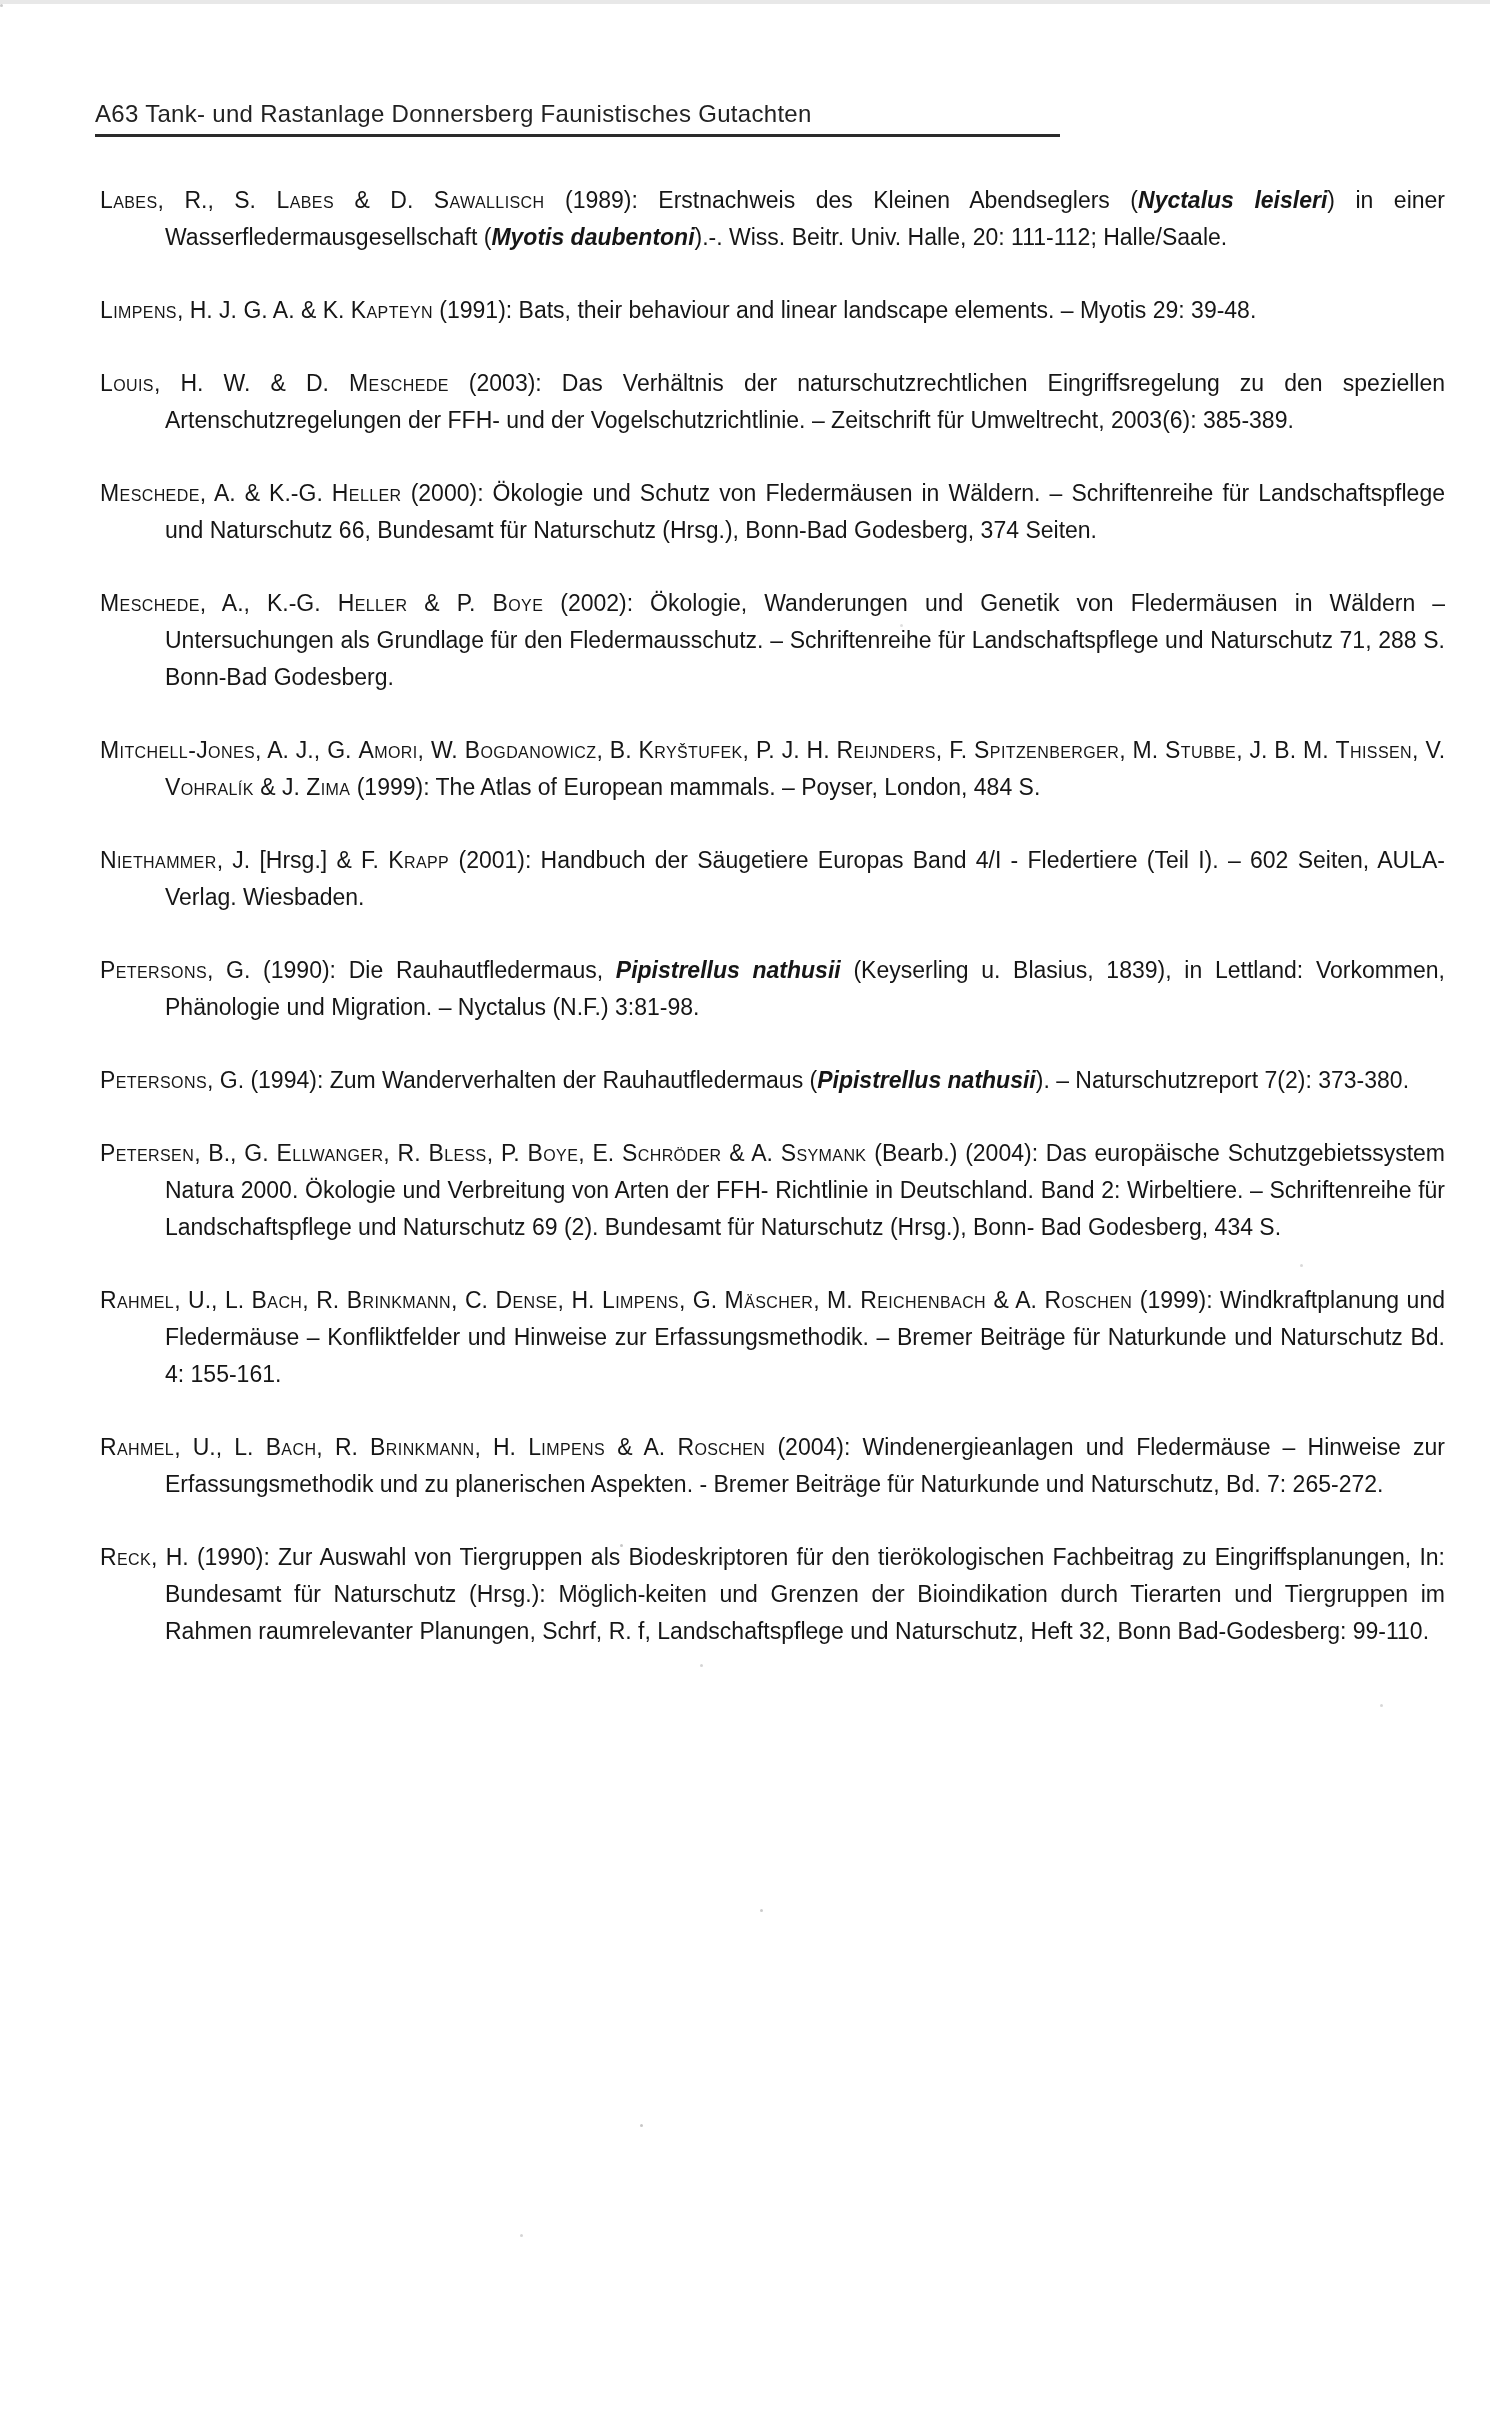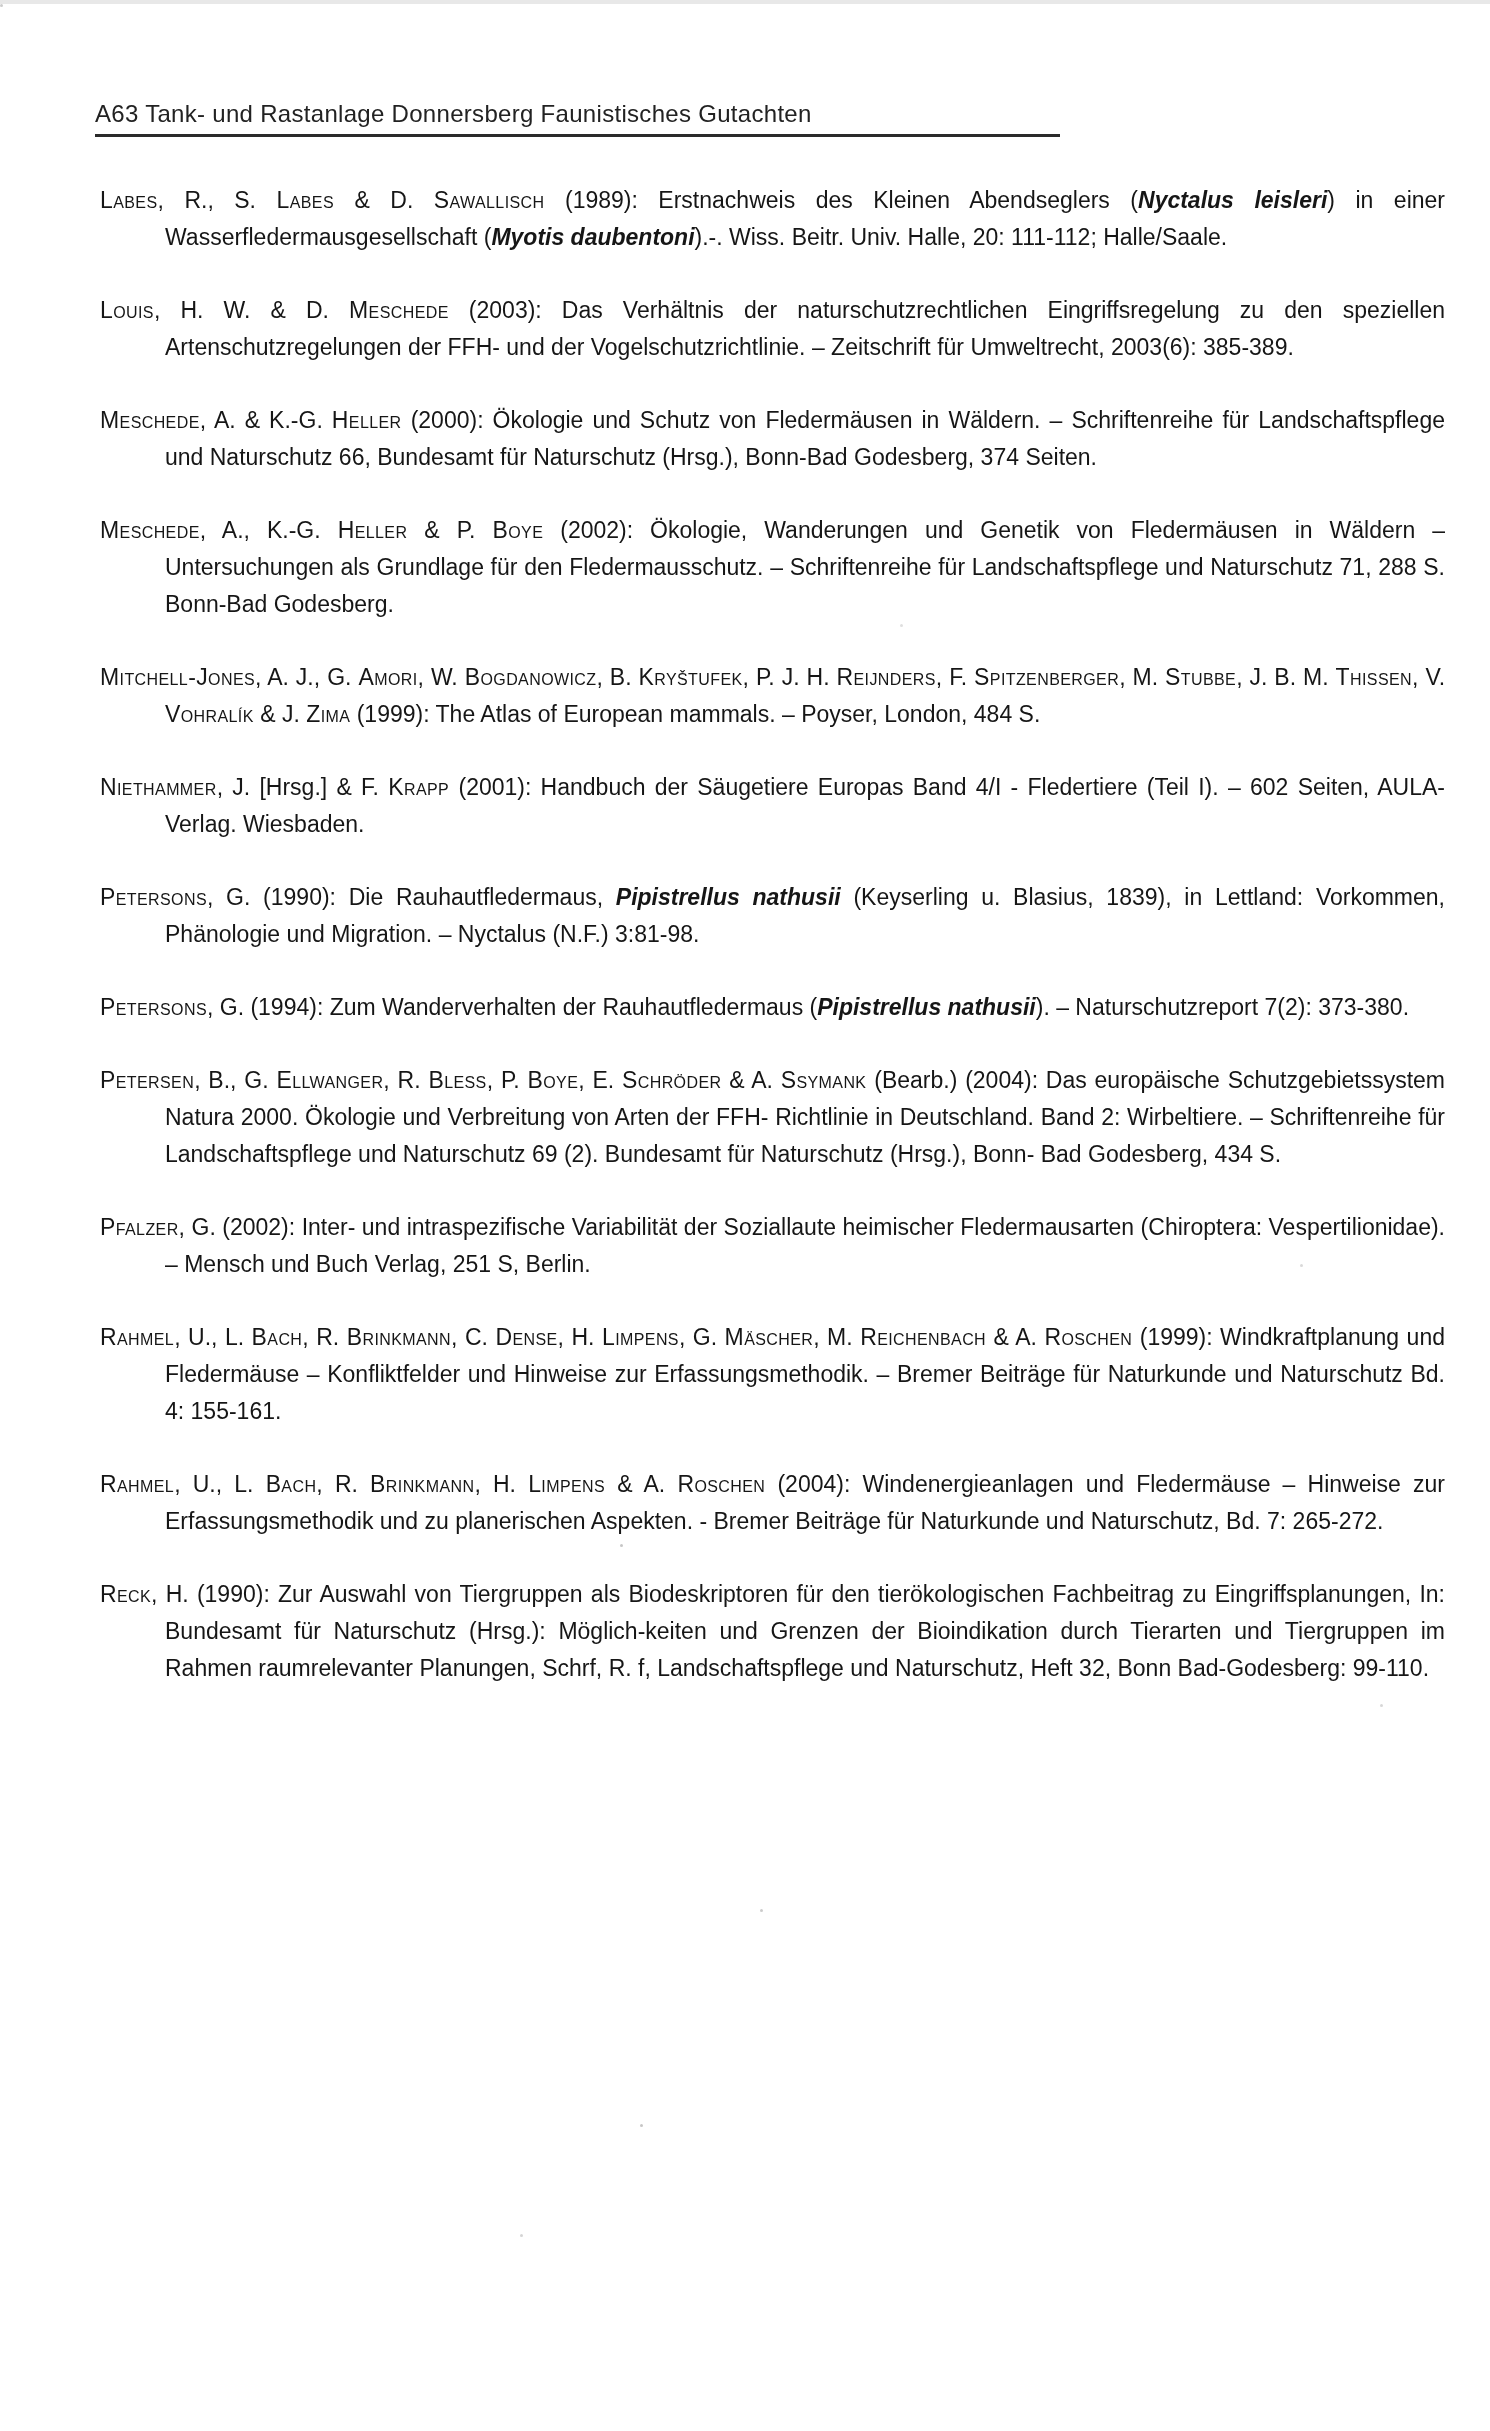--- a/index.html
+++ b/index.html
@@ -82,27 +82,27 @@
 
 <div class="page">
   <div class="speck"></div>
 
   <div class="header">
     <span>A63 Tank- und Rastanlage Donnersberg Faunistisches Gutachten</span>
   </div>
 
   <div class="refs">
       <p class="ref"><span class="sc">Labes</span><span class="">, R., S. </span><span class="sc">Labes</span><span class=""> &amp; D. </span><span class="sc">Sawallisch</span><span class=""> (1989): Erstnachweis des Kleinen Abendseglers (</span><span class="it">Nyctalus leisleri</span><span class="">) in einer Wasserfledermausgesellschaft (</span><span class="it">Myotis daubentoni</span><span class="">).-. Wiss. Beitr. Univ. Halle, 20: 111-112; Halle/Saale.</span></p>
+      <p class="ref"><span class="sc">Limpens</span><span class="">, H. J. G. A. &amp; K. </span><span class="sc">Kapteyn</span><span class=""> (1991): Bats, their behaviour and linear landscape elements. – Myotis 29: 39-48.</span></p>
       <p class="ref"><span class="sc">Louis</span><span class="">, H. W. &amp; D. </span><span class="sc">Meschede</span><span class=""> (2003): Das Verhältnis der naturschutzrechtlichen Eingriffsregelung zu den speziellen Artenschutzregelungen der FFH- und der Vogelschutzrichtlinie. – Zeitschrift für Umweltrecht, 2003(6): 385-389.</span></p>
       <p class="ref"><span class="sc">Meschede</span><span class="">, A. &amp; K.-G. </span><span class="sc">Heller</span><span class=""> (2000): Ökologie und Schutz von Fledermäusen in Wäldern. – Schriftenreihe für Landschaftspflege und Naturschutz 66, Bundesamt für Naturschutz (Hrsg.), Bonn-Bad Godesberg, 374 Seiten.</span></p>
       <p class="ref"><span class="sc">Meschede</span><span class="">, A., K.-G. </span><span class="sc">Heller</span><span class=""> &amp; P. </span><span class="sc">Boye</span><span class=""> (2002): Ökologie, Wanderungen und Genetik von Fledermäusen in Wäldern – Untersuchungen als Grundlage für den Fledermausschutz. – Schriftenreihe für Landschaftspflege und Naturschutz 71, 288 S. Bonn-Bad Godesberg.</span></p>
       <p class="ref"><span class="sc">Mitchell-Jones</span><span class="">, A. J., G. </span><span class="sc">Amori</span><span class="">, W. </span><span class="sc">Bogdanowicz</span><span class="">, B. </span><span class="sc">Kryštufek</span><span class="">, P. J. H. </span><span class="sc">Reijnders</span><span class="">, F. </span><span class="sc">Spitzenberger</span><span class="">, M. </span><span class="sc">Stubbe</span><span class="">, J. B. M. </span><span class="sc">Thissen</span><span class="">, V. </span><span class="sc">Vohralík</span><span class=""> &amp; J. </span><span class="sc">Zima</span><span class=""> (1999): The Atlas of European mammals. – Poyser, London, 484 S.</span></p>
       <p class="ref"><span class="sc">Niethammer</span><span class="">, J. [Hrsg.] &amp; F. </span><span class="sc">Krapp</span><span class=""> (2001): Handbuch der Säugetiere Europas Band 4/I - Fledertiere (Teil I). – 602 Seiten, AULA-Verlag. Wiesbaden.</span></p>
       <p class="ref"><span class="sc">Petersons</span><span class="">, G. (1990): Die Rauhautfledermaus, </span><span class="it">Pipistrellus nathusii</span><span class=""> (Keyserling u. Blasius, 1839), in Lettland: Vorkommen, Phänologie und Migration. – Nyctalus (N.F.) 3:81-98.</span></p>
       <p class="ref"><span class="sc">Petersons</span><span class="">, G. (1994): Zum Wanderverhalten der Rauhautfledermaus (</span><span class="it">Pipistrellus nathusii</span><span class="">). – Naturschutzreport 7(2): 373-380.</span></p>
       <p class="ref"><span class="sc">Petersen</span><span class="">, B., G. </span><span class="sc">Ellwanger</span><span class="">, R. </span><span class="sc">Bless</span><span class="">, P. </span><span class="sc">Boye</span><span class="">, E. </span><span class="sc">Schröder</span><span class=""> &amp; A. </span><span class="sc">Ssymank</span><span class=""> (Bearb.) (2004): Das europäische Schutzgebietssystem Natura 2000. Ökologie und Verbreitung von Arten der FFH- Richtlinie in Deutschland. Band 2: Wirbeltiere. – Schriftenreihe für Landschaftspflege und Naturschutz 69 (2). Bundesamt für Naturschutz (Hrsg.), Bonn- Bad Godesberg, 434 S.</span></p>
-      <p class="ref"><span class="sc">Pfalzer</span><span class="">, G. (2002): Inter- und intraspezifische Variabilität der Soziallaute heimischer Fledermausarten (Chiroptera: Vespertilionidae). – Mensch und Buch Verlag, 251 S, Berlin.</span></p>
       <p class="ref"><span class="sc">Rahmel</span><span class="">, U., L. </span><span class="sc">Bach</span><span class="">, R. </span><span class="sc">Brinkmann</span><span class="">, C. </span><span class="sc">Dense</span><span class="">, H. </span><span class="sc">Limpens</span><span class="">, G. </span><span class="sc">Mäscher</span><span class="">, M. </span><span class="sc">Reichenbach</span><span class=""> &amp; A. </span><span class="sc">Roschen</span><span class=""> (1999): Windkraftplanung und Fledermäuse – Konfliktfelder und Hinweise zur Erfassungsmethodik. – Bremer Beiträge für Naturkunde und Naturschutz Bd. 4: 155-161.</span></p>
       <p class="ref"><span class="sc">Rahmel</span><span class="">, U., L. </span><span class="sc">Bach</span><span class="">, R. </span><span class="sc">Brinkmann</span><span class="">, H. </span><span class="sc">Limpens</span><span class=""> &amp; A. </span><span class="sc">Roschen</span><span class=""> (2004): Windenergieanlagen und Fledermäuse – Hinweise zur Erfassungsmethodik und zu planerischen Aspekten. - Bremer Beiträge für Naturkunde und Naturschutz, Bd. 7: 265-272.</span></p>
       <p class="ref"><span class="sc">Reck</span><span class="">, H. (1990): Zur Auswahl von Tiergruppen als Biodeskriptoren für den tierökologischen Fachbeitrag zu Eingriffsplanungen, In: Bundesamt für Naturschutz (Hrsg.): Möglich-keiten und Grenzen der Bioindikation durch Tierarten und Tiergruppen im Rahmen raumrelevanter Planungen, Schrf, R. f, Landschaftspflege und Naturschutz, Heft 32, Bonn Bad-Godesberg: 99-110.</span></p>
     </div>
 
 </div>
 
 </body></html>

